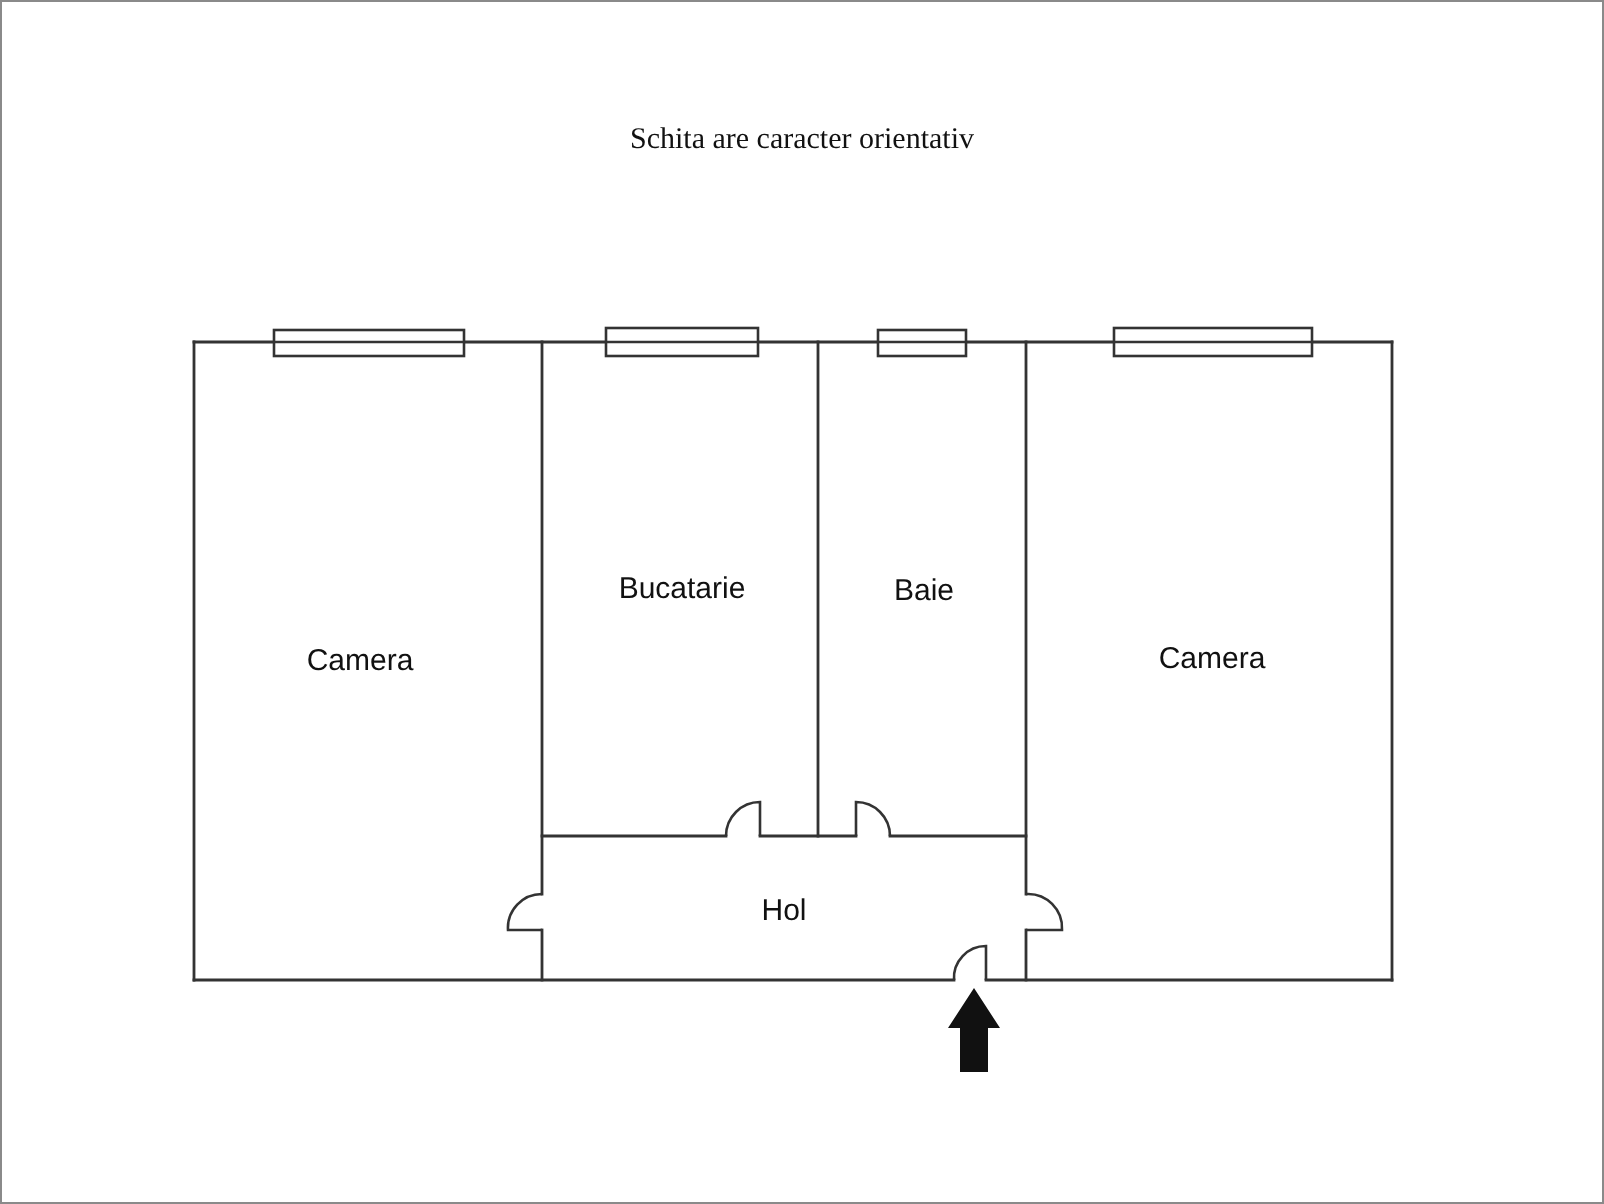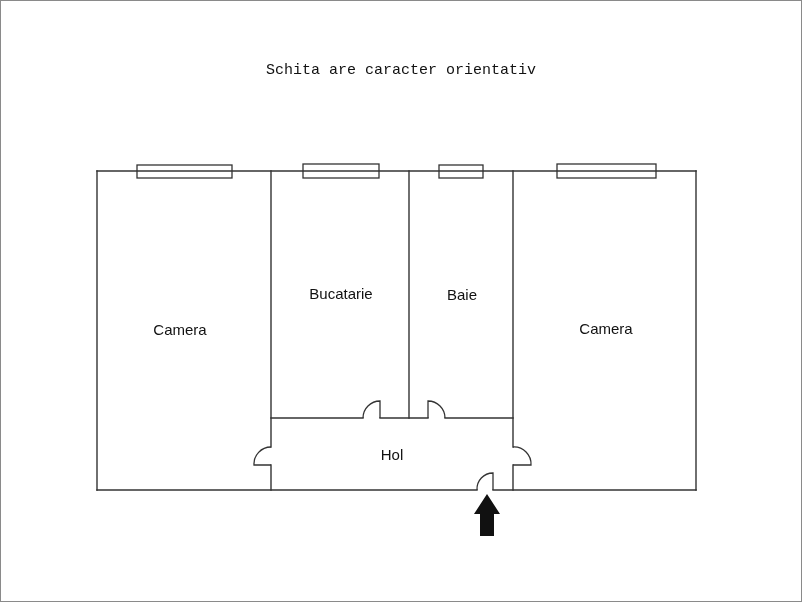--- a/index.html
+++ b/index.html
@@ -6,21 +6,21 @@
   body { width: 802px; height: 602px; overflow: hidden; }
   .frame {
     position: absolute; left: 0; top: 0;
     width: 800px; height: 600px;
     border: 1px solid #8a8a8a;
     background: #ffffff;
   }
   .title {
     position: absolute; left: 0; top: 62px; width: 802px;
     text-align: center;
-    font-family: Liberation Mono, monospace;
+    font-family: Liberation Serif, serif;
     font-size: 15px; color: #111;
   }
   svg { position: absolute; left: 0; top: 0; }
   .lbl {
     font-family: "Liberation Sans", sans-serif;
     font-size: 15px; fill: #111;
   }
 </style>
 </head>
 <body>

